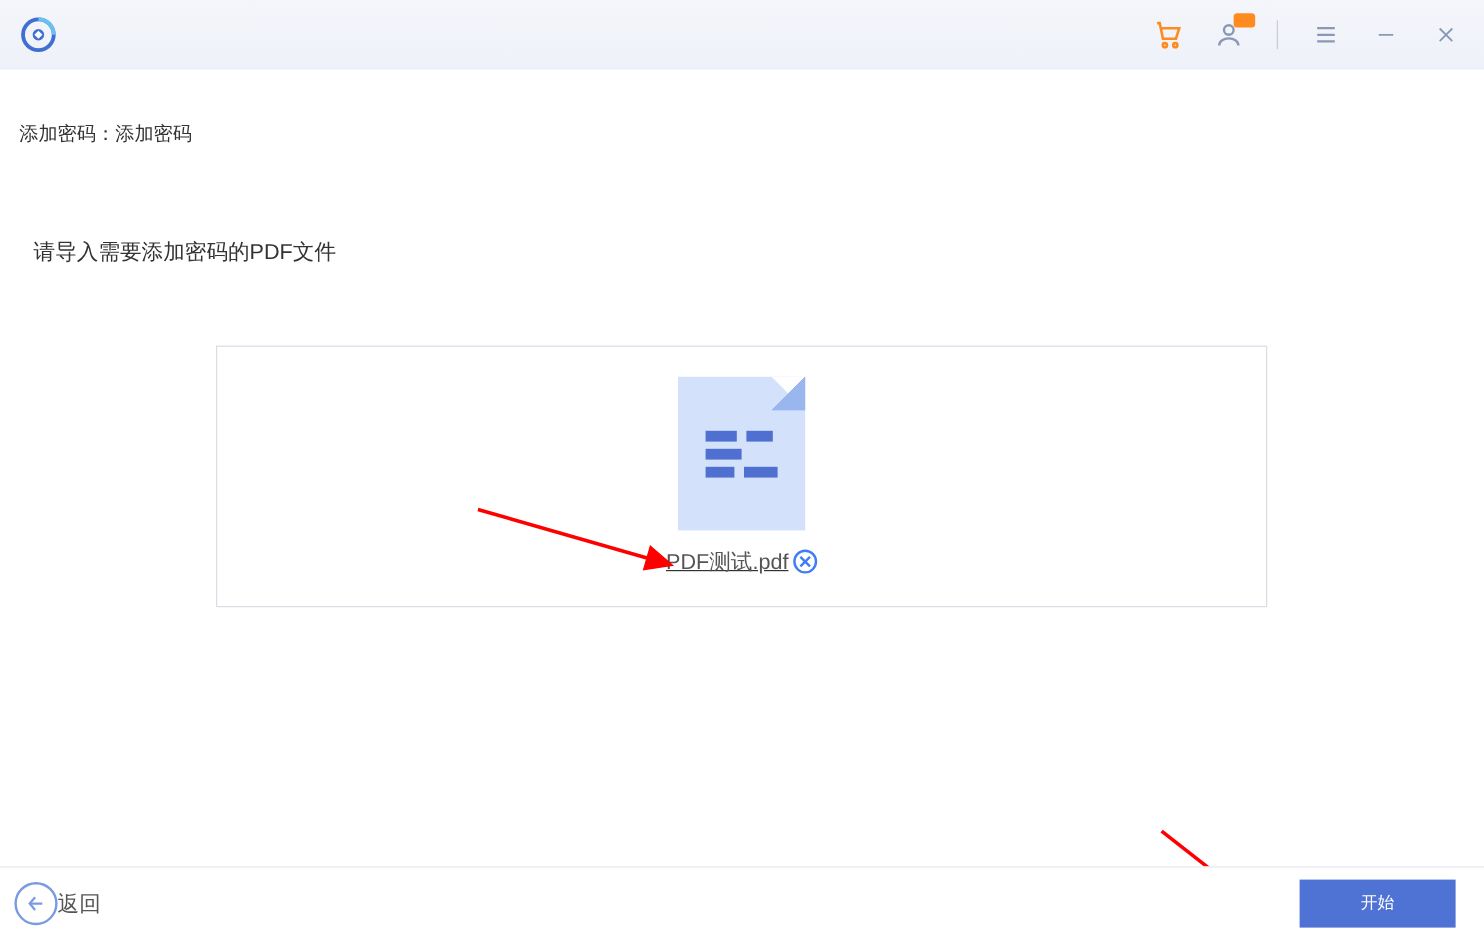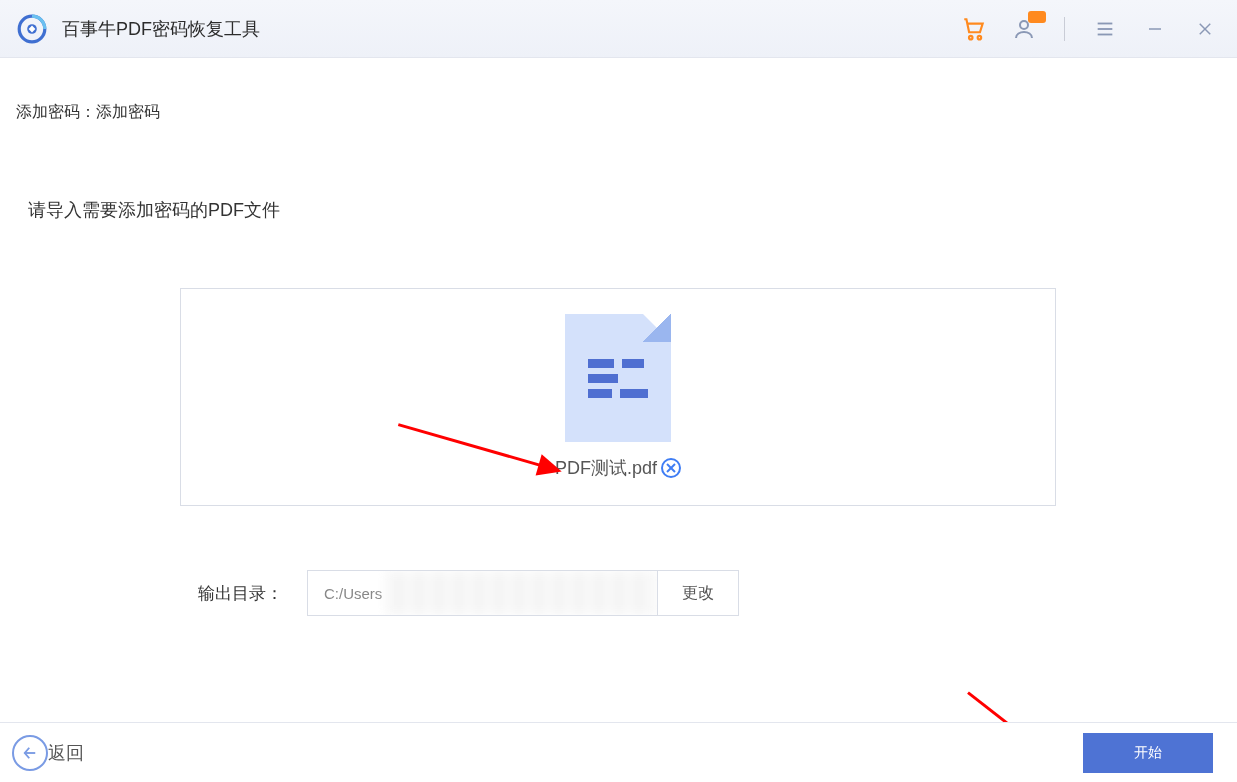--- a/index.html
+++ b/index.html
@@ -94,21 +94,21 @@
     position:absolute;
     top:0; right:0;
     width:28px; height:28px;
     background:#fff;
     clip-path: polygon(100% 0,100% 100%,0 0);
   }
   .file-lines { width:60px; display:flex; flex-wrap:wrap; gap:6px 8px; justify-content:flex-start; }
   .fl { height:9px; background:#4f6fd1; }
   .fl.a{width:26px;} .fl.b{width:22px;} .fl.c{width:30px;} .fl.d{width:24px;} .fl.e{width:28px;}
 
-  .file-name-row { display:flex; align-items:center; gap:4px; }
+  .file-name-row { display:flex; align-items:center; gap:4px;text-decoration:underline; }
   .file-name { font-size:18px; color:#555; }
   .remove-btn {
     width:20px; height:20px; border:2px solid #3f7df4; border-radius:50%;
     display:flex; align-items:center; justify-content:center; cursor:pointer;
     color:#3f7df4; font-size:12px; line-height:1;
   }
 
   .output-row {
     position:absolute;
     left:198px;
@@ -205,21 +205,20 @@
 
 <div class="titlebar">
   <div class="logo">
     <svg viewBox="0 0 40 40" width="32" height="32">
       <circle cx="20" cy="20" r="16" fill="none" stroke="#3f6fd1" stroke-width="4"></circle>
       <path d="M20 4 A16 16 0 0 1 36 20" fill="none" stroke="#6ac0f0" stroke-width="4"></path>
       <circle cx="20" cy="20" r="6" fill="#3f6fd1"></circle>
       <rect x="17" y="17" width="6" height="6" fill="#fff" transform="rotate(45 20 20)"></rect>
     </svg>
   </div>
-  <div class="app-title">百事牛PDF密码恢复工具</div>
   <div class="titlebar-spacer"></div>
   <div class="title-icons">
     <div class="title-icon">
       <svg width="26" height="26" viewBox="0 0 24 24" fill="none" stroke="#ff8a1f" stroke-width="2">
         <path d="M3 3h2l2.5 12h10l2.5-8H6"></path>
         <circle cx="9" cy="20" r="1.6"></circle>
           <circle cx="17" cy="20" r="1.6"></circle>
       </svg>
     </div>
     <div class="title-icon" style="position:relative">
@@ -273,30 +272,20 @@
       <span class="file-name">PDF测试.pdf</span>
       <span class="remove-btn">
         <svg width="10" height="10" viewBox="0 0 10 10" stroke="#3f7df4" stroke-width="2">
           <line x1="1" y1="1" x2="9" y2="9"></line>
             <line x1="9" y1="1" x2="1" y2="9"></line>
         </svg>
       </span>
     </div>
   </div>
 
-  <div class="output-row">
-    <span>输出目录：</span>
-    <div class="output-path-box">
-      <div class="output-path">
-        <span>C:/Users</span>
-        <div class="blur-mask"></div>
-      </div>
-      <div class="change-btn">更改</div>
-    </div>
-  </div>
 
   <div class="arrow arrow1">
     <div class="arrow-line"></div>
       <div class="arrow-head"></div>
   </div>
   <div class="arrow arrow2">
     <div class="arrow-line"></div>
       <div class="arrow-head"></div>
   </div>
 

